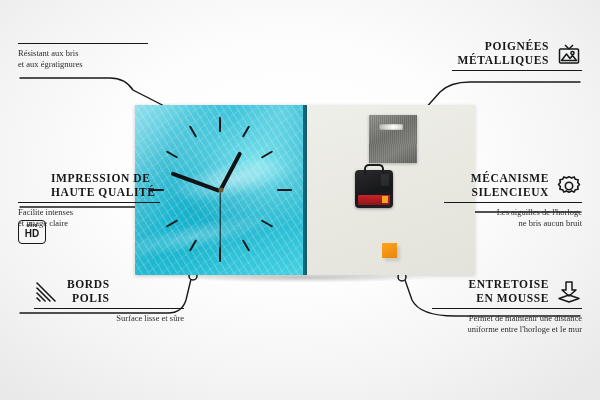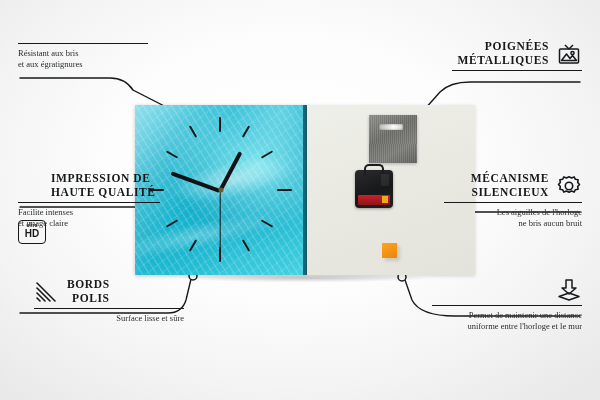--- a/index.html
+++ b/index.html
@@ -258,20 +258,22 @@
           </svg>
       </span>
     </div>
     <div class="rule"></div>
     <div class="desc">Les aiguilles de l'horloge
 ne bris aucun bruit</div>
   </div>
 
   <div class="feat right" style="left:432px;top:278px;width:150px;">
     <div class="head">
+      <span class="ttl">ENTRETOISE
+EN MOUSSE</span>
       <span class="icon">
         <svg viewBox="0 0 26 24">
             <g fill="none" stroke="#16181a" stroke-width="1.5" stroke-linejoin="round">
           <path d="M10 2 H16 V10 H20 L13 16 L6 10 H10 Z"></path>
           <path d="M13 15 L23 18.5 L13 22 L3 18.5 Z"></path>
         </g>
           </svg>
       </span>
     </div>
     <div class="rule"></div>

